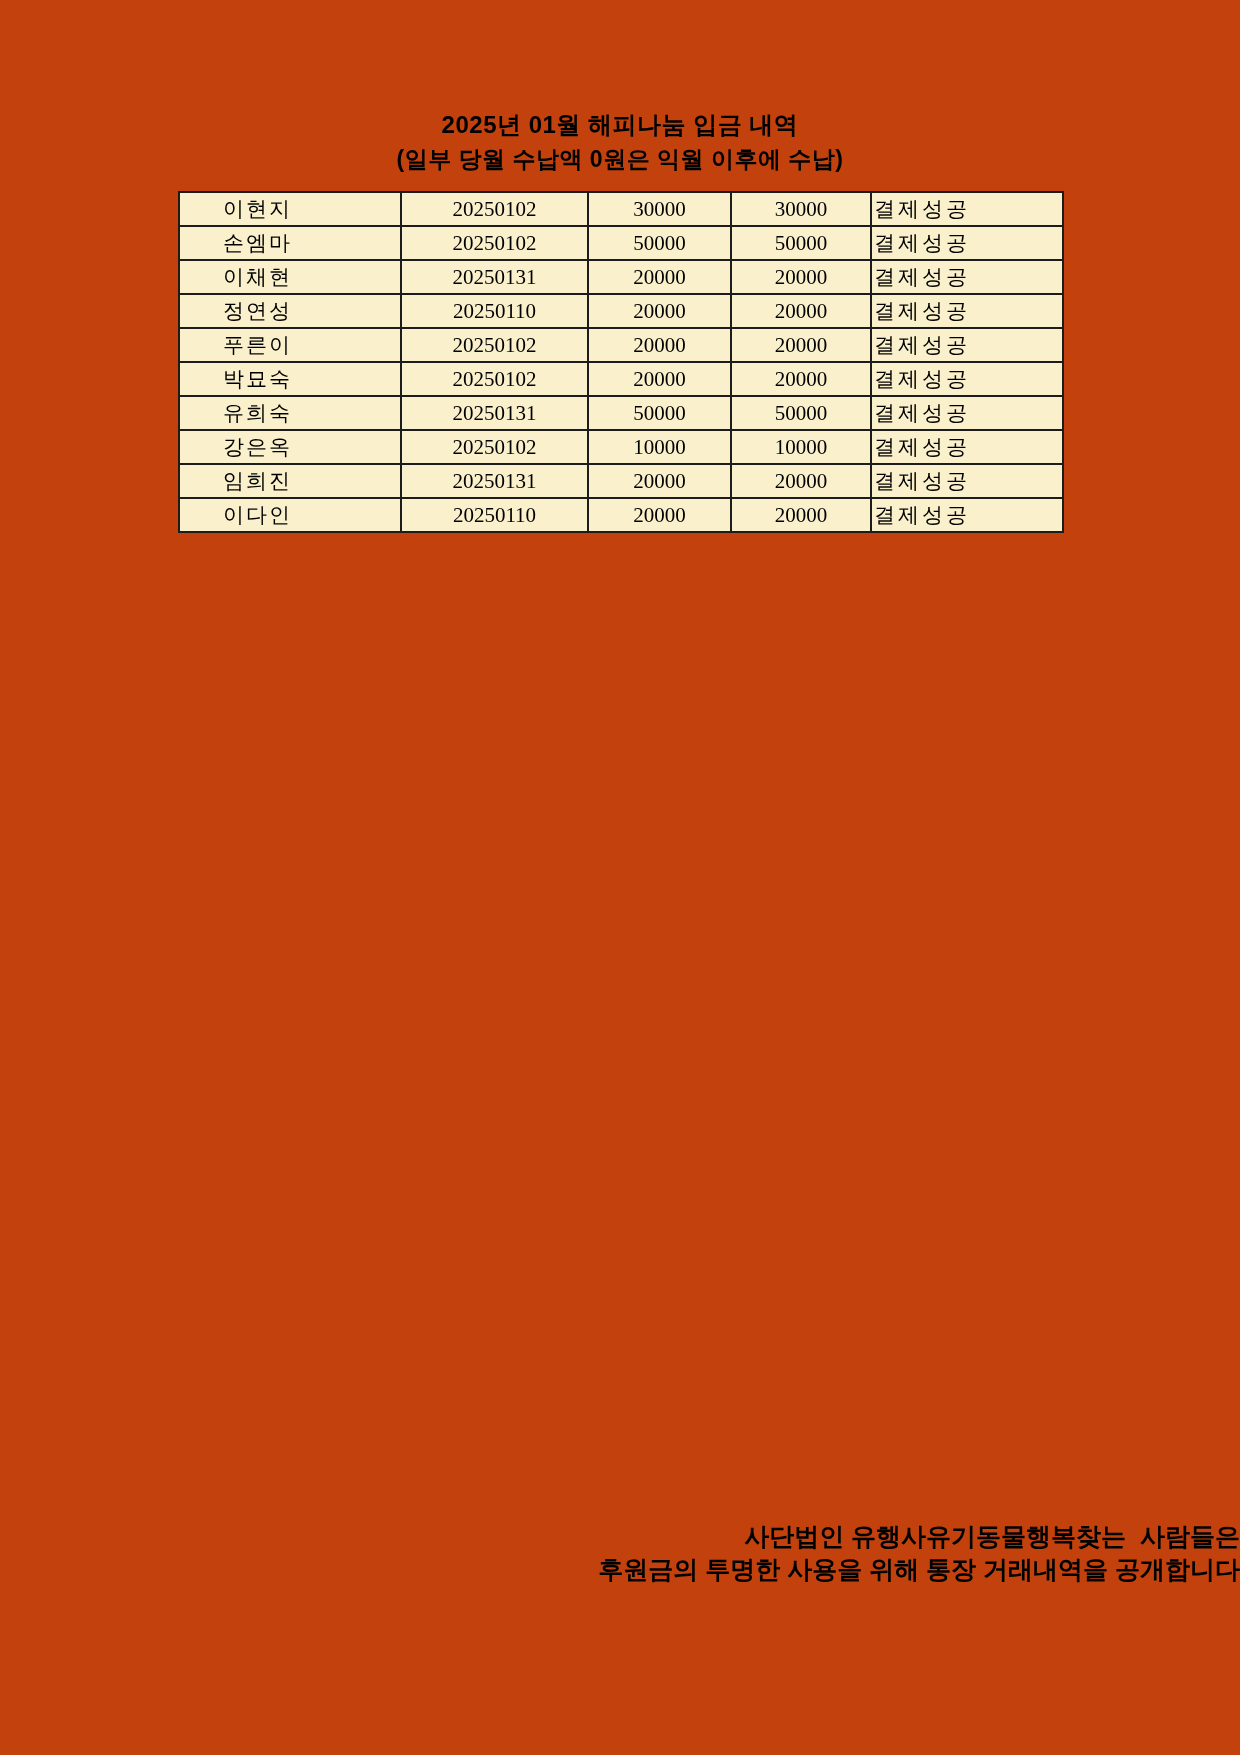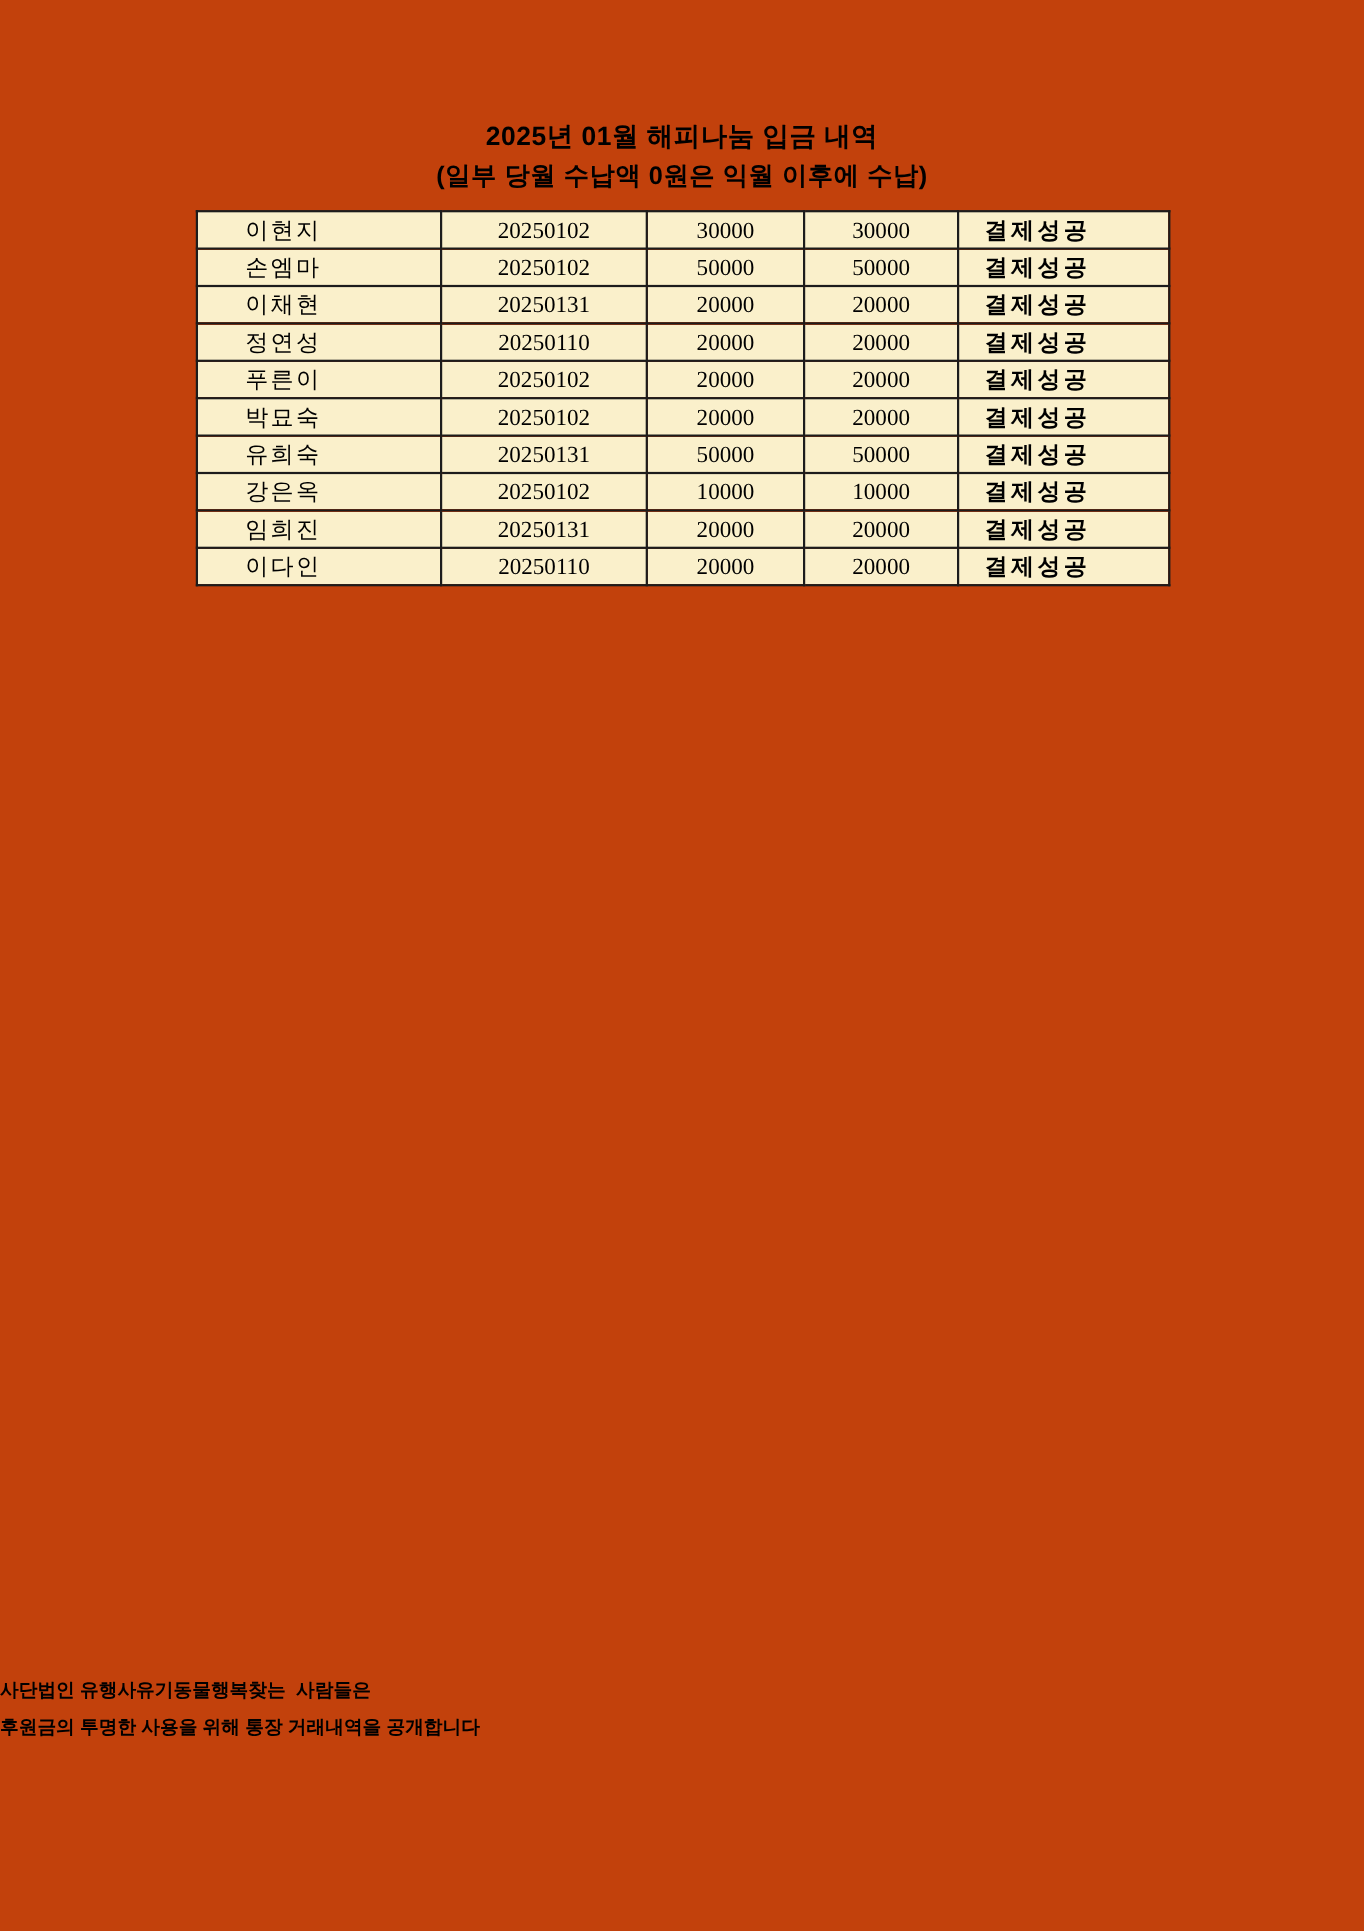--- a/index.html
+++ b/index.html
@@ -59,31 +59,30 @@
     letter-spacing: 2px;
     padding-left: 43px;
   }
   .deposit-table td.col-date,
   .deposit-table td.col-amount {
     text-align: center;
     letter-spacing: 0;
   }
   .deposit-table td.col-status {
     text-align: left;
-    padding-left: 23px;
+    padding-left: 2px;
     letter-spacing: 3px;
-    font-weight: bold;
   }
   .doc-footer {
     position: absolute;
     top: 1520px;
     left: 0;
     width: 1240px;
-    text-align: left;
-    font-size: 17px;
+    text-align: right;
+    font-size: 25px;
     font-weight: bold;
     line-height: 33px;
   }
   .doc-footer div {
     white-space: pre;
   }
 </style>
 </head>
 <body>
 

